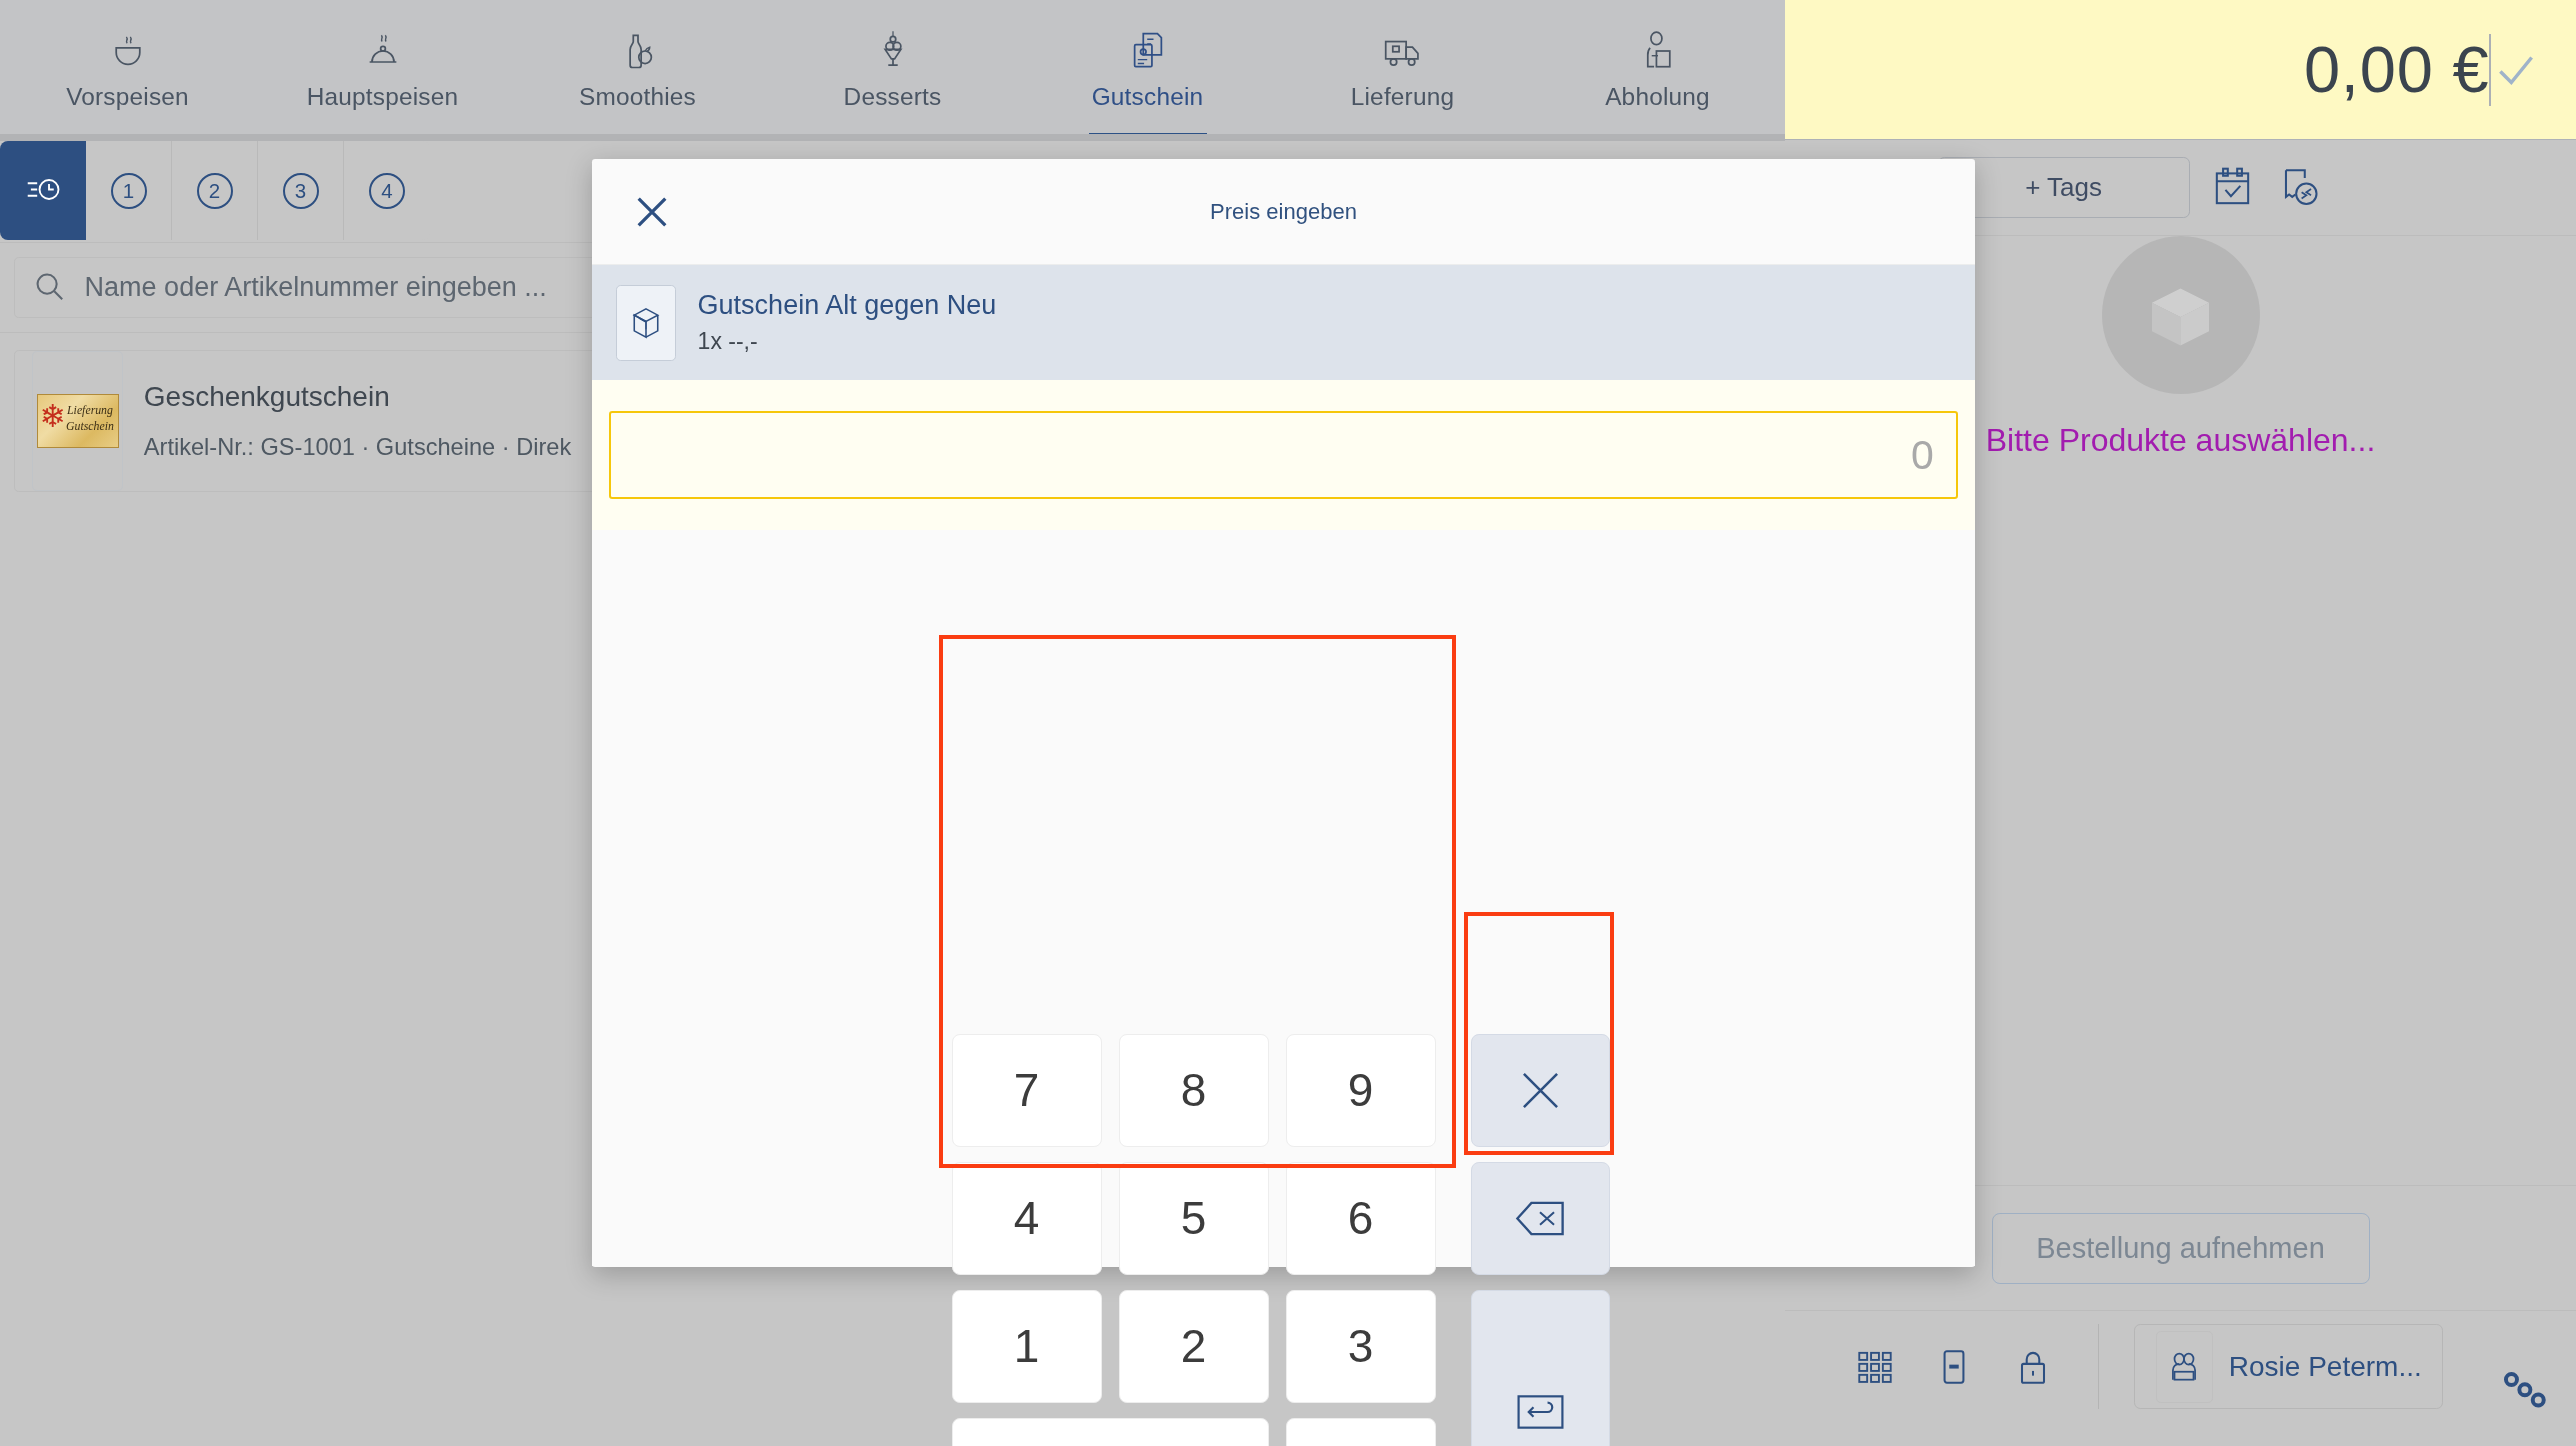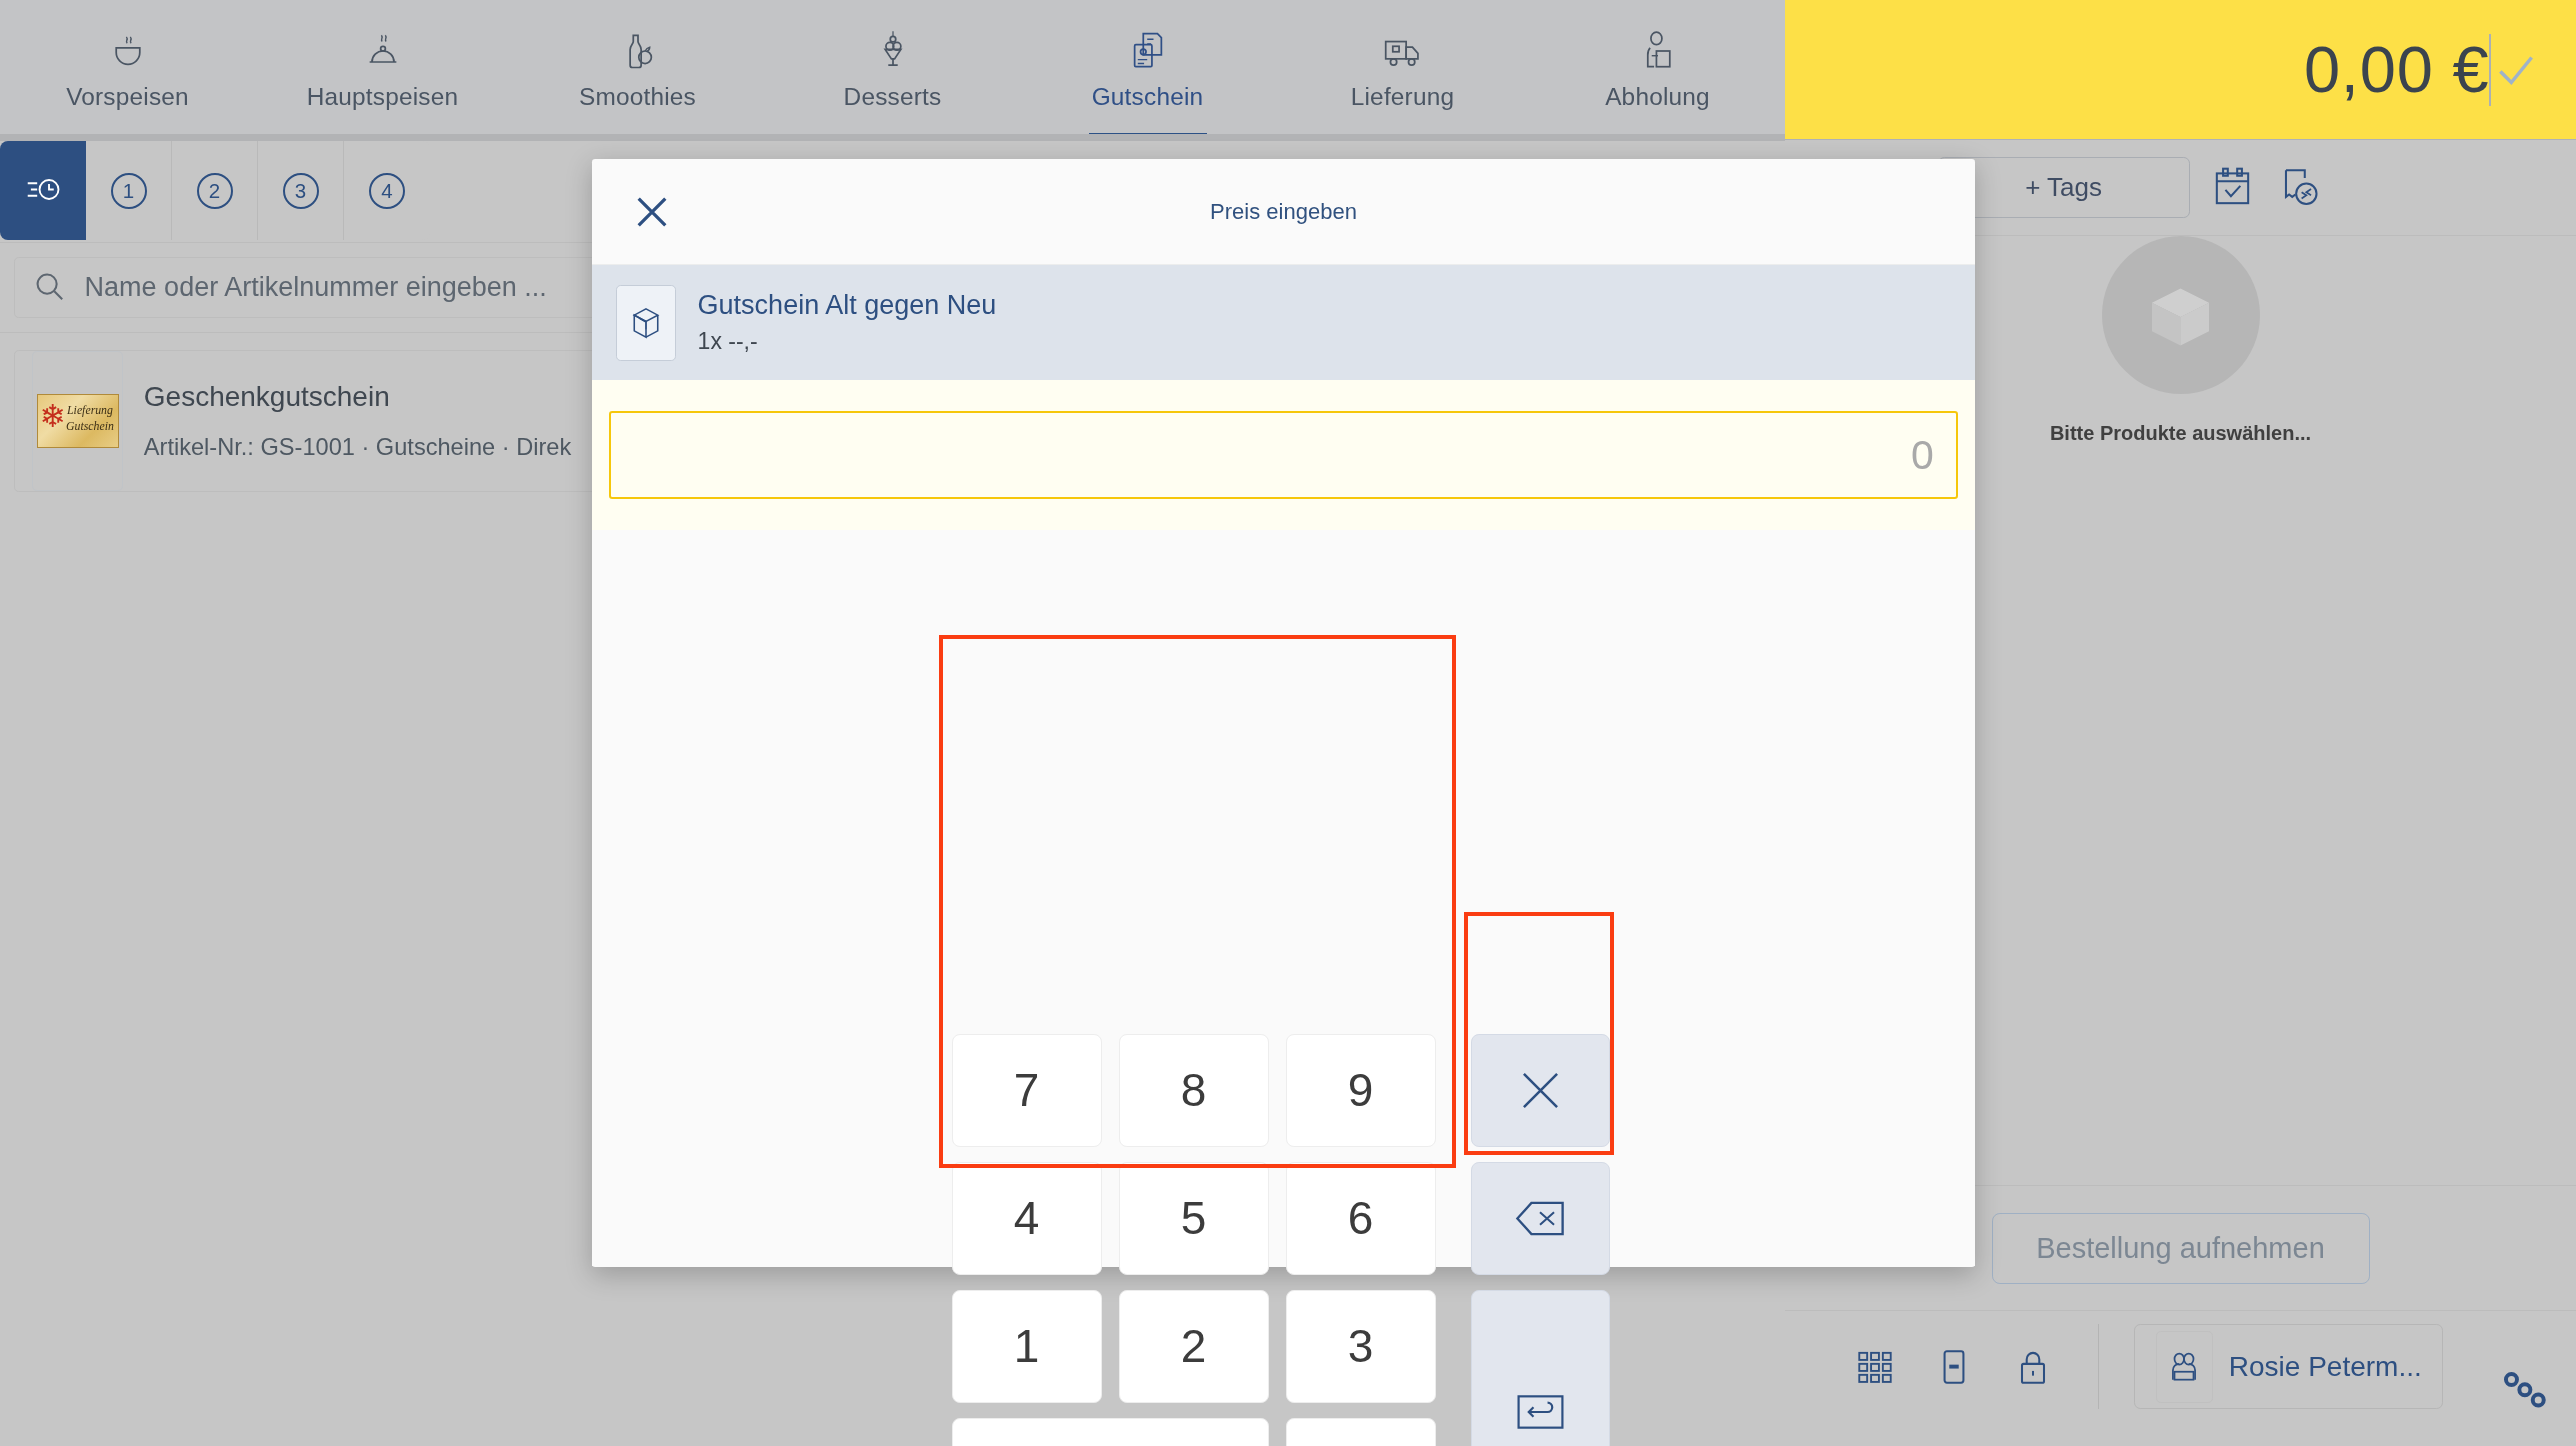--- a/index.html
+++ b/index.html
@@ -104,21 +104,21 @@
   }
   .result-name { font-size: 28px; color: #3f4750; }
   .result-meta { font-size: 23.6px; color: #4e5862; margin-top: 21px; white-space: nowrap; }
 
   
   .cart-panel {
     position: absolute; right: 0; top: 0; width: 791px; height: 1446px;
     background: #c6c6c6;
   }
   .cart-total-bar {
-    height: 140px; background: #fde047;
+    height: 140px; background: #fef9c3;
     display: flex; align-items: center; justify-content: flex-end;
     padding-right: 35px; 
     border-bottom: 1.6px solid #aeb2b7;
   }
   .cart-total { font-size: 65px; color: #3b444e; letter-spacing: 0.8px; }
   .cart-total-sep { width: 1.6px; height: 72px; background: #acb0b5; }
   .cart-check svg { width: 50px; height: 50px; display: block; }
 
   .cart-toolbar {
     height: 96px; display: flex; align-items: center; gap: 19px;
@@ -136,21 +136,21 @@
   .tb-icon svg { width: 47px; height: 47px; display: block; }
 
   .cart-empty {
     position: absolute; left: 0; right: 0; top: 236px;
     display: flex; flex-direction: column; align-items: center; gap: 28px;
   }
   .cart-empty-circle {
     width: 158px; height: 158px; border-radius: 50%; background: #b6b6b6;
     display: flex; align-items: center; justify-content: center;
   }
-  .cart-empty-text { font-size: 20px; color: #404040; font-weight: bold; }
+  .cart-empty-text { font-size: 32px; color: #a21caf; }
 
   .cart-action-row {
     position: absolute; left: 0; right: 0; bottom: 135px; height: 126px;
     border-top: 1.6px solid #bcbcbc; border-bottom: 1.6px solid #bcbcbc;
     display: flex; align-items: center; justify-content: center;
   }
   .order-btn {
     width: 378px; height: 71px; border: 1.6px solid #9fb0c4; border-radius: 7.9px;
     display: flex; align-items: center; justify-content: center;
     color: #7c8793; font-size: 29px;

